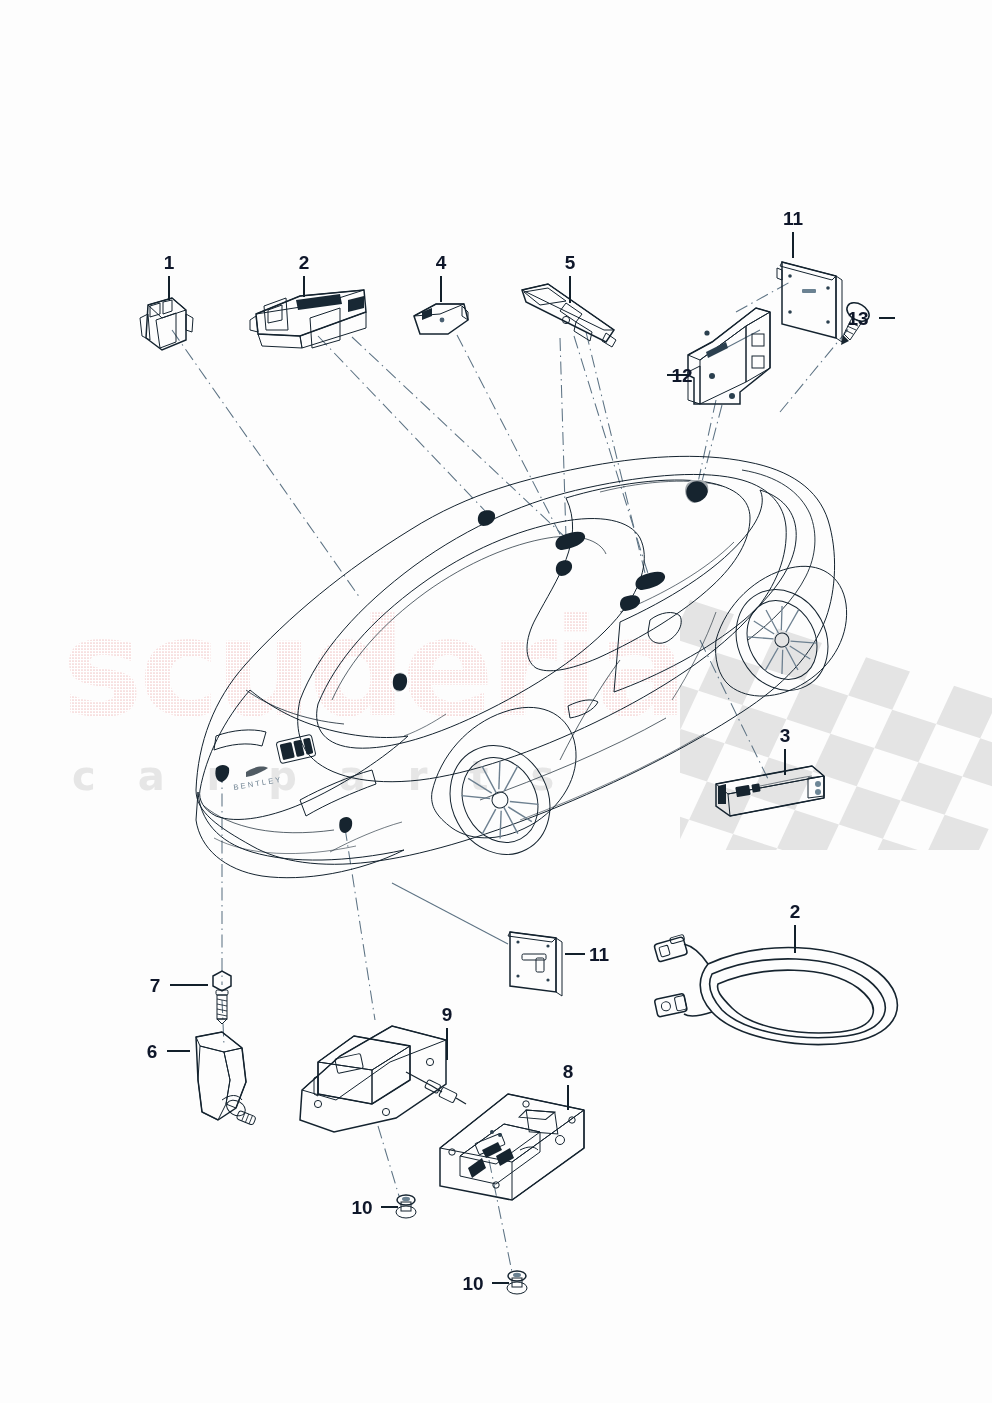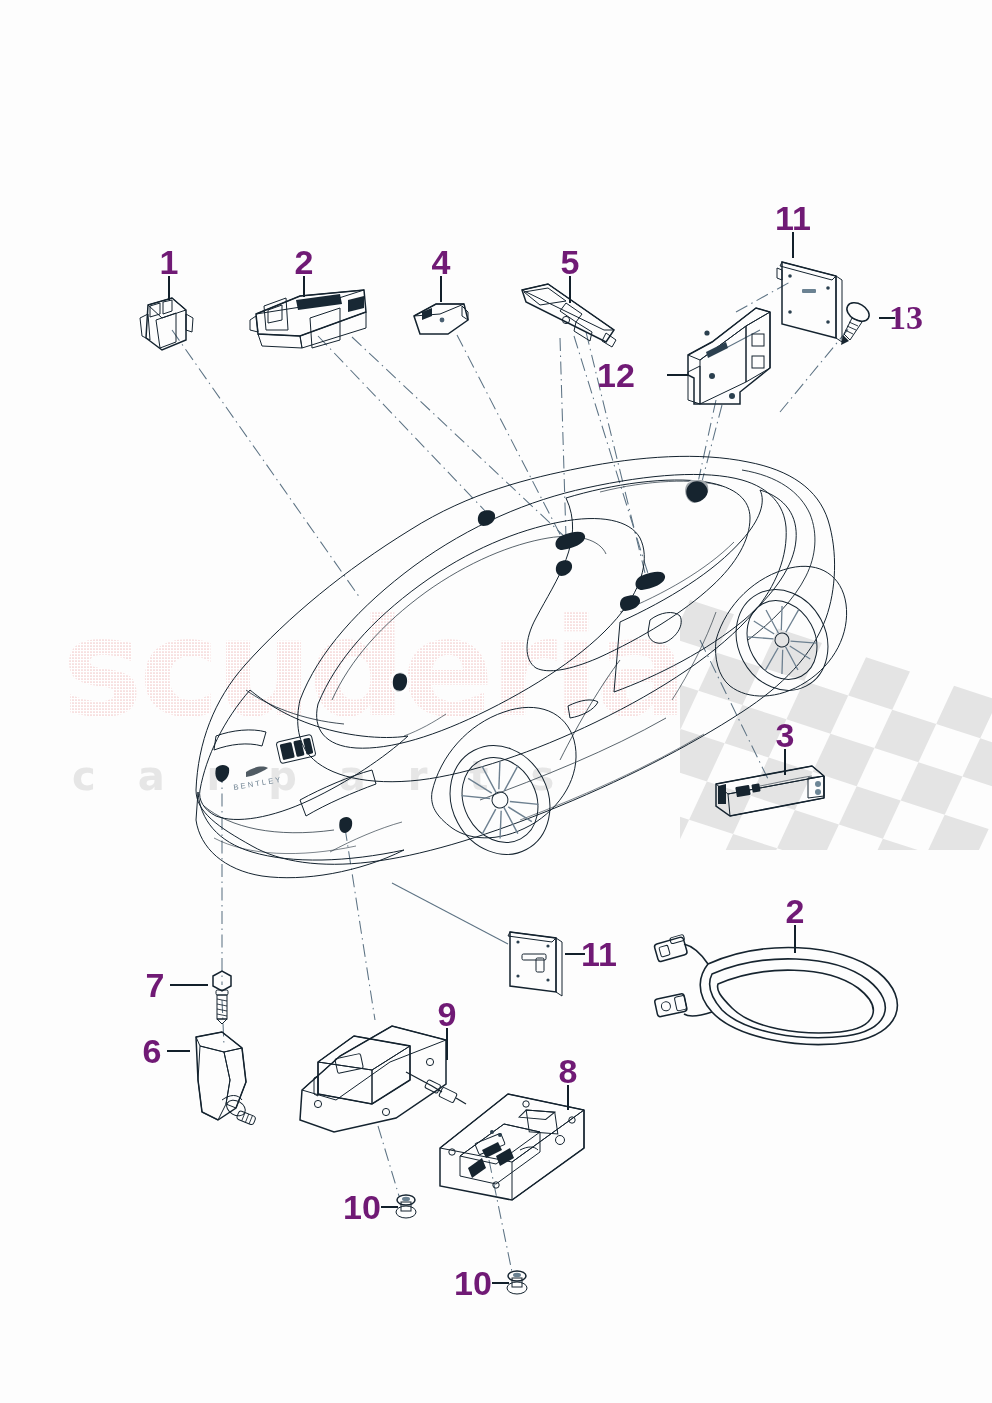--- a/index.html
+++ b/index.html
@@ -9,21 +9,21 @@
     font-family:"Liberation Sans", sans-serif;
     background:#fdfdfd;
   }
   #stage{position:absolute;inset:0;width:992px;height:1403px;}
   svg.layer{position:absolute;left:0;top:0;width:992px;height:1403px;overflow:visible;}
   #wm{z-index:1;}
   #art{z-index:3;}
   .lbl{
     position:absolute;z-index:6;
     font-family:"Liberation Sans", sans-serif;
-    font-size:34px;font-weight:700;color:#701a75;
+    font-size:19px;font-weight:700;color:#0f172a;
     line-height:1;white-space:nowrap;
     letter-spacing:0px;
   }
   .lbl.c{transform:translate(-50%,-50%);}
   
   .ink{stroke:#14232f;fill:none;}
   .thin{stroke-width:1;}
   .med{stroke-width:1.5;}
   .leader{stroke:#5d7384;stroke-width:1.05;fill:none;
           stroke-dasharray:13 4.5 1.5 4.5;}
@@ -495,22 +495,22 @@
         <line x1="492" y1="1283" x2="509" y2="1283" class="tick"></line>
       </g>
   </svg>
 
   <div id="labels">
       <div class="lbl c" style="left: 169px; top: 262px;">1</div>
       <div class="lbl c" style="left: 304px; top: 262px;">2</div>
       <div class="lbl c" style="left: 441px; top: 262px;">4</div>
       <div class="lbl c" style="left: 570px; top: 262px;">5</div>
       <div class="lbl c" style="left: 793px; top: 218px;">11</div>
-      <div class="lbl c" style="left: 906px; top: 318px; font-family: Liberation Serif, serif;">13</div>
-      <div class="lbl c" style="left: 616px; top: 375px;">12</div>
+      <div class="lbl c" style="left: 858px; top: 318px;">13</div>
+      <div class="lbl c" style="left: 682px; top: 375px;">12</div>
       <div class="lbl c" style="left: 785px; top: 735px;">3</div>
       <div class="lbl c" style="left: 795px; top: 911px;">2</div>
       <div class="lbl c" style="left: 599px; top: 954px;">11</div>
       <div class="lbl c" style="left: 155px; top: 985px;">7</div>
       <div class="lbl c" style="left: 447px; top: 1014px;">9</div>
       <div class="lbl c" style="left: 152px; top: 1051px;">6</div>
       <div class="lbl c" style="left: 568px; top: 1071px;">8</div>
       <div class="lbl c" style="left: 362px; top: 1207px;">10</div>
       <div class="lbl c" style="left: 473px; top: 1283px;">10</div>
     </div>

